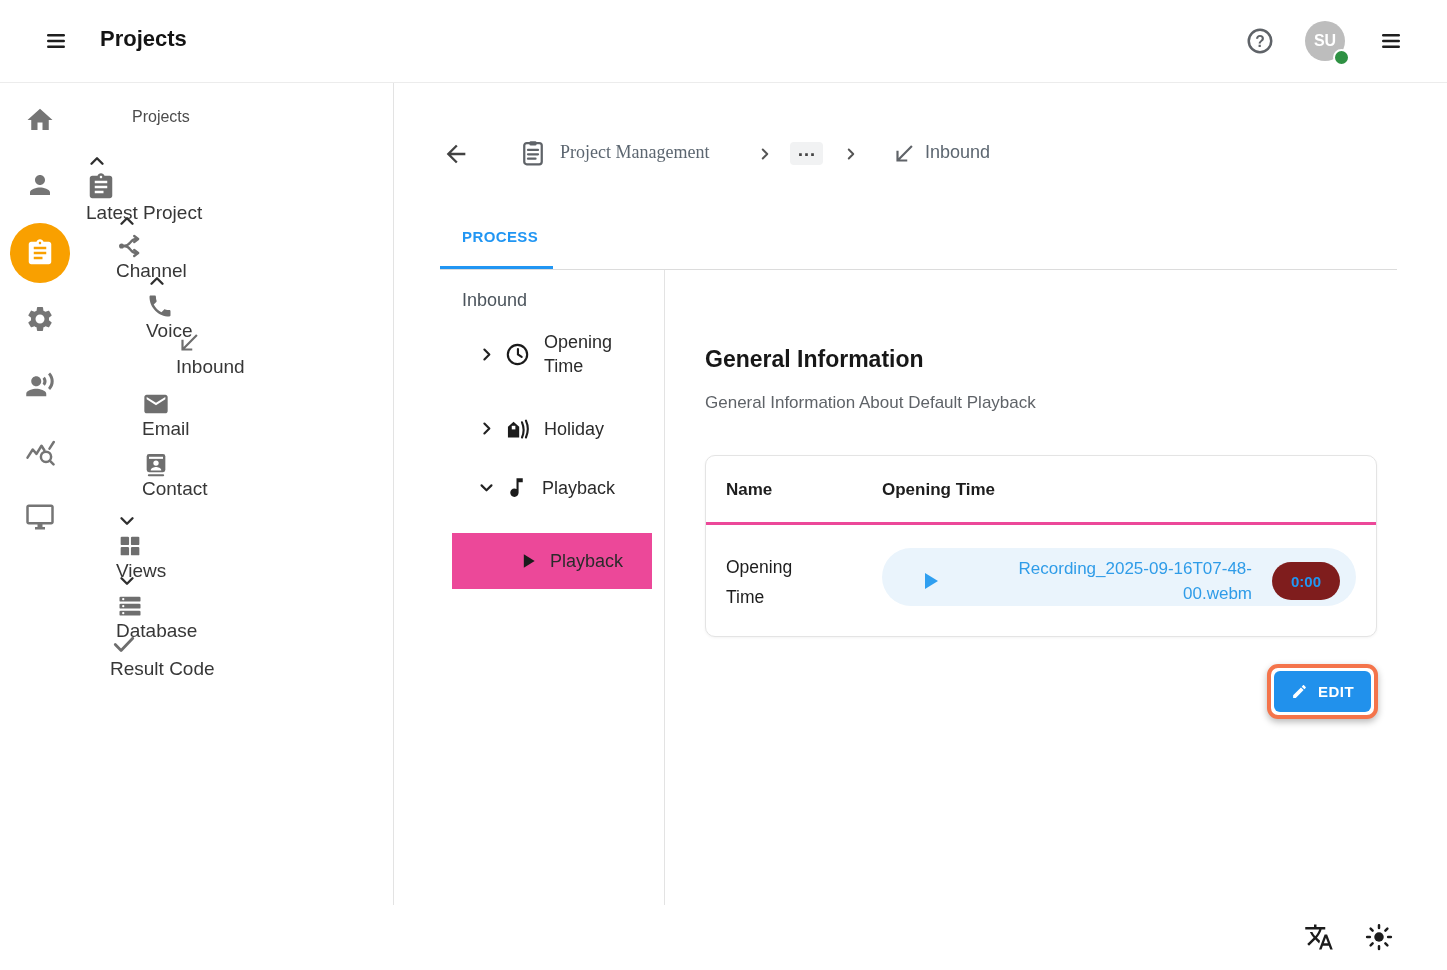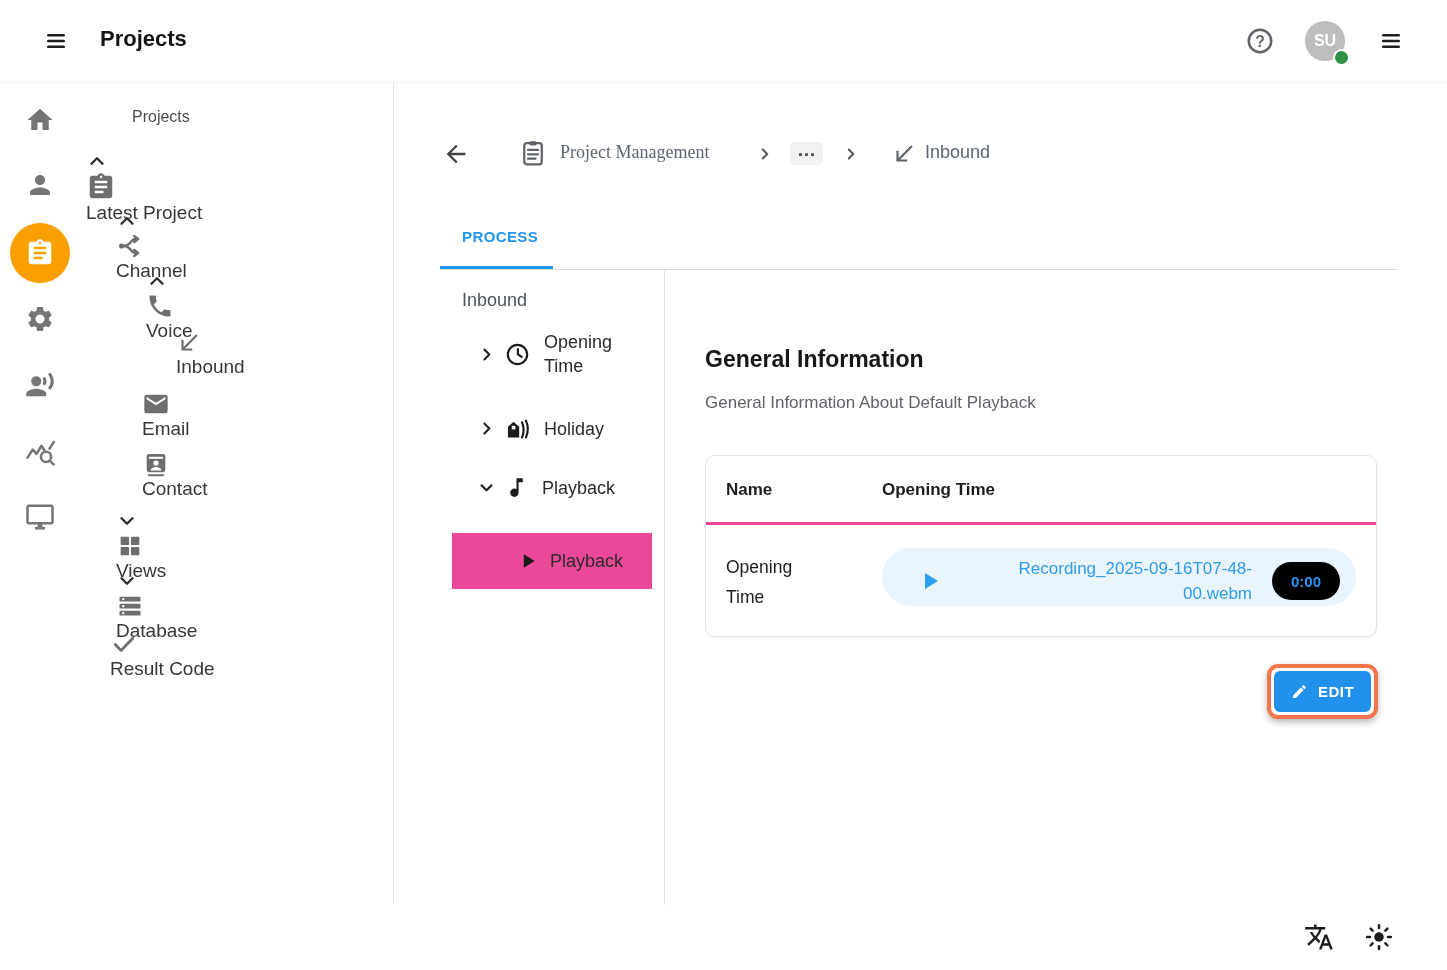--- a/index.html
+++ b/index.html
@@ -78,21 +78,21 @@
   .card{position:absolute;left:311px;top:373px;width:670px;height:180px;background:#fff;
         border:1px solid #e4e4e4;border-radius:10px;box-shadow:0 1px 3px rgba(0,0,0,.05);}
   .card-header{position:absolute;left:0;top:0;width:100%;height:66px;border-bottom:3px solid #ec4899;text-align:right;}
   .col-name{position:absolute;left:20px;top:24px;font-size:17px;font-weight:700;color:#1d1d1d;}
   .col-opening{position:absolute;left:176px;top:24px;font-size:17px;font-weight:700;color:#1d1d1d;}
   .cell-name{position:absolute;left:20px;top:96px;width:90px;font-size:17.5px;color:#1d1d1d;line-height:30px;}
   .player{position:absolute;left:176px;top:92px;width:474px;height:58px;border-radius:33px;background:#eaf4fc;}
   .player-play{position:absolute;left:36px;top:21px;color:#2f9ff0;cursor:pointer;}
   .player-file{position:absolute;right:104px;top:8px;width:250px;text-align:right;font-size:17px;
                color:#2f9ce8;line-height:25px;cursor:pointer;}
-  .player-time{position:absolute;right:16px;top:14px;width:68px;height:38px;background:#000000;border-radius:19px;
+  .player-time{position:absolute;right:16px;top:14px;width:68px;height:38px;background:#7f1d1d;border-radius:19px;
                display:flex;align-items:center;justify-content:center;font-size:15px;font-weight:700;color:#2196f3;}
   
   .edit-ring{position:absolute;left:873px;top:582px;border:4px solid #f4744b;border-radius:11px;
              padding:3px;box-shadow:0 3px 7px rgba(0,0,0,.28);background:#fff;}
   .edit-btn{width:97px;height:41px;background:#2191ec;border:none;border-radius:6px;color:#fff;
             font-family:"Liberation Sans",sans-serif;font-size:15px;font-weight:700;letter-spacing:.5px;
             display:flex;align-items:center;justify-content:center;gap:10px;cursor:pointer;}
   
   .translate-btn{position:absolute;left:1304px;top:922px;color:#1c1c1c;cursor:pointer;}
   .brightness-btn{position:absolute;left:1364px;top:922px;color:#1c1c1c;cursor:pointer;}

